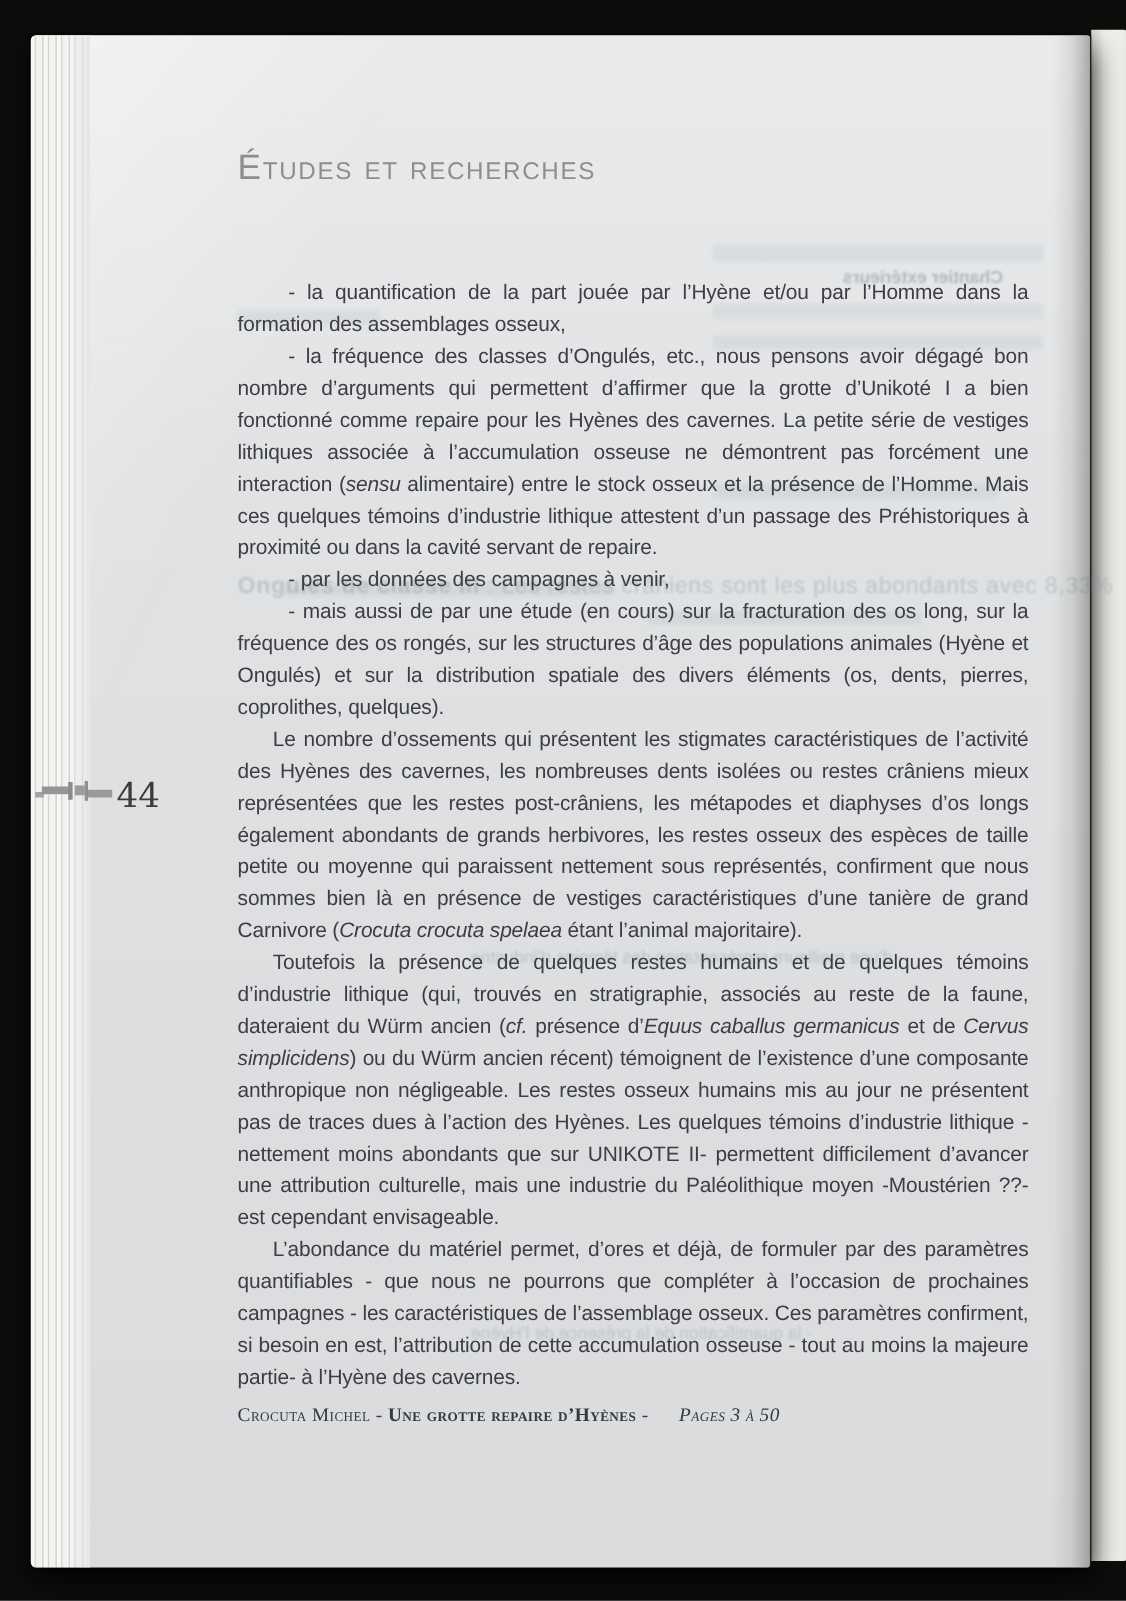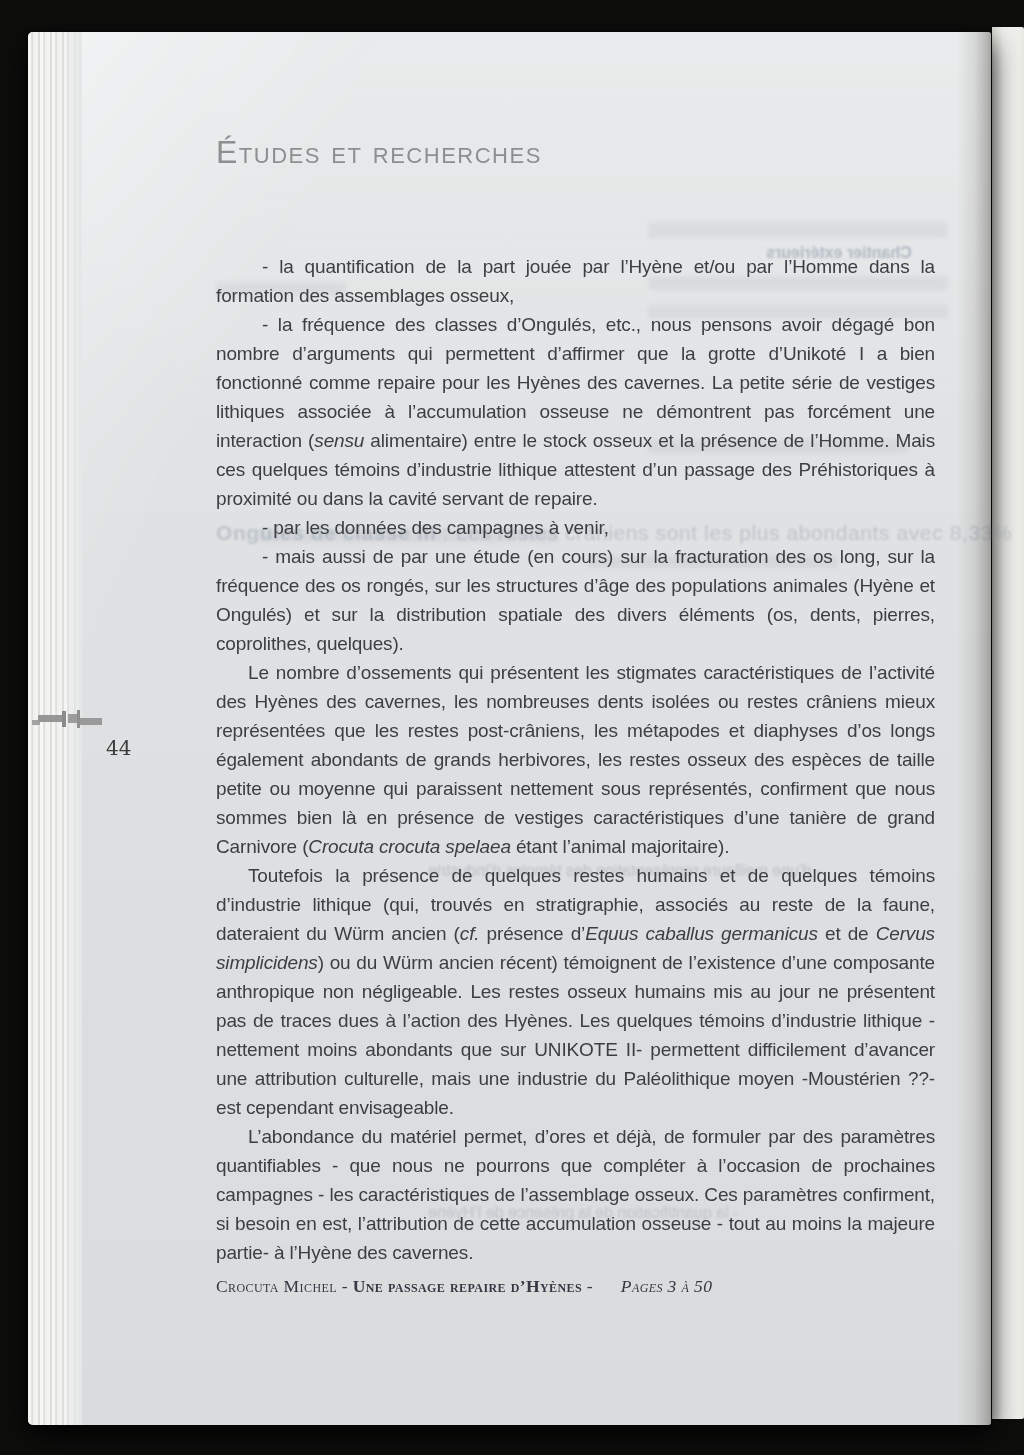--- a/index.html
+++ b/index.html
@@ -72,23 +72,23 @@
     margin-top: 44px;
   }
   .content p { margin: 0; }
   .hang { text-indent: 46px; }
   .ind  { text-indent: 32px; }
   .gap  { margin-top: 26px; }
   .content i { font-style: italic; }
 
   
   .page-num {
-    position: absolute; left: 78px; top: 704px;
+    position: absolute; left: 78px; top: 674px;
     font-family: "DejaVu Serif", "Liberation Serif", serif;
-    font-size: 20px; color: #3c3c3c;
+    font-size: 31px; color: #3c3c3c;
   }
   .margin-marker { position: absolute; left: 4px; top: 676px; width: 74px; height: 24px; }
   .margin-marker div { position: absolute; }
   .mk1 { left: 0px;  top: 12px; width: 8px;  height: 5px;  background: #a3a3a3; }
   .mk2 { left: 6px;  top: 7px;  width: 26px; height: 7px;  background: #969696; }
   .mk3 { left: 30px; top: 3px;  width: 4px;  height: 16px; background: #8a8a8a; }
   .mk4 { left: 36px; top: 6px;  width: 9px;  height: 9px;  background: #9c9c9c; }
   .mk5 { left: 45px; top: 2px;  width: 3px;  height: 18px; background: #8f8f8f; }
   .mk6 { left: 48px; top: 10px; width: 22px; height: 7px;  background: #9a9a9a; }
 
@@ -170,15 +170,15 @@
     <div class="margin-marker">
       <div class="mk1"></div>
       <div class="mk2"></div>
       <div class="mk3"></div>
       <div class="mk4"></div>
       <div class="mk5"></div>
       <div class="mk6"></div>
     </div>
     <div class="page-num">44</div>
 
-    <div class="footer"><span class="author">Crocuta Michel</span><span> - </span><span class="title">Une passage repaire d’Hyènes</span><span> - </span><span class="pages">Pages 3 à 50</span></div>
+    <div class="footer"><span class="author">Crocuta Michel</span><span> - </span><span class="title">Une grotte repaire d’Hyènes</span><span> - </span><span class="pages">Pages 3 à 50</span></div>
   </div>
 </div>
 
 </body></html>

